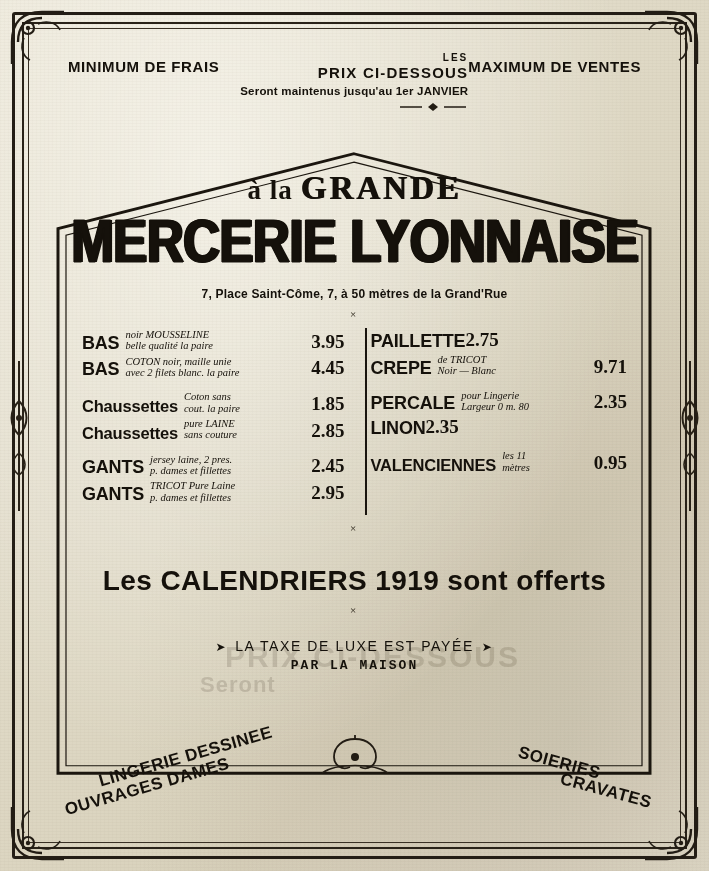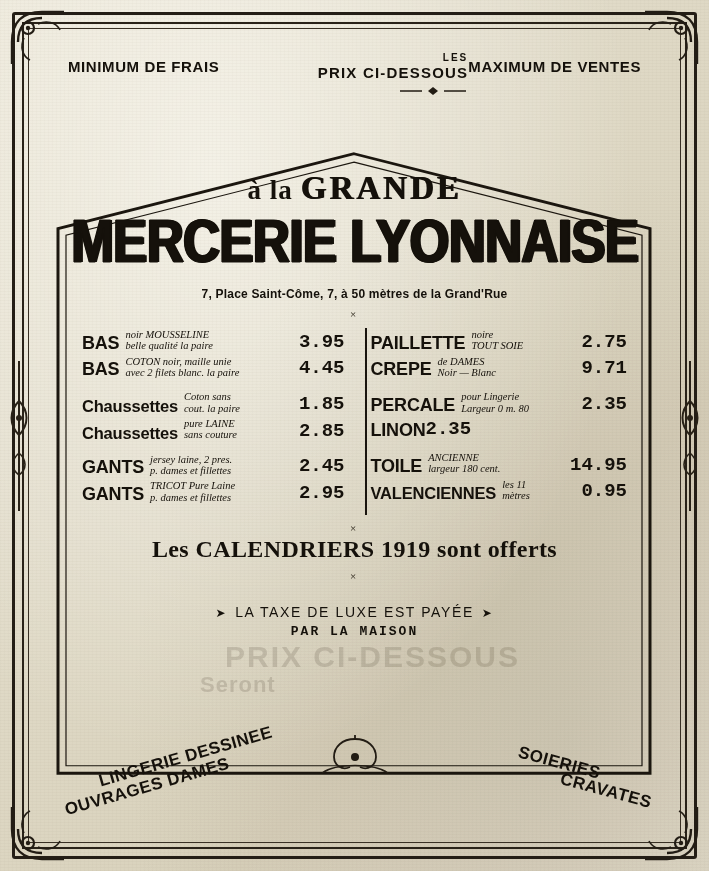--- a/index.html
+++ b/index.html
@@ -171,33 +171,33 @@
     font-family:"Liberation Serif", serif;
     font-style:italic;
     font-size:10.5px;
     line-height:1.08;
     padding:0 4px 2px 6px;
     text-align:left;
   }
   .prow .desc .l1 { display:block; }
   .prow .desc .l2 { display:block; }
   .prow .price {
-    font-family:Liberation Mono, monospace;
+    font-family:Liberation Serif, serif;
     font-weight:bold;
     font-size:19px;
     white-space:nowrap;
     padding-bottom:1px;
   }
 
   .calend {
-    font-family:Liberation Serif, serif;
-    font-weight:bold;
-    font-size:24px;
+    font-family:Liberation Sans, sans-serif;
+    font-weight:bold;
+    font-size:28px;
     letter-spacing:.4px;
-    margin-top:0;
+    margin-top:29px;
   }
   .taxe {
     font-family:"Liberation Sans", sans-serif;
     font-weight:normal;
     font-size:14px;
     letter-spacing:1.6px;
     margin-top:20px;
   }
   .taxe .deco { font-size:12px; padding:0 8px; }
   .maison {
@@ -316,20 +316,21 @@
   <div class="ghost g1">PRIX CI-DESSOUS</div>
   <div class="ghost g2">Seront</div>
 
   <div class="content">
 
     <div class="toprow">
       <div class="side">MINIMUM DE FRAIS</div>
       <div class="mid">
         <div class="les">LES</div>
         <div class="prix">PRIX CI-DESSOUS</div>
+        <div class="maint">Seront maintenus jusqu'au 1er JANVIER</div>
         <div class="fleur">
           <svg width="70" height="12" viewBox="0 0 70 12" fill="none" stroke="currentColor" stroke-width="1.4">
             <path d="M2 6 L24 6 M46 6 L68 6"></path>
             <path d="M30 6 L35 2 L40 6 L35 10 Z" fill="currentColor" stroke="none"></path>
           </svg>
         </div>
       </div>
       <div class="side">MAXIMUM DE VENTES</div>
     </div>
 
@@ -407,30 +408,26 @@
               </span>
               <span class="price">2.95</span>
             </div>
           </div>
         </div>
 
         <div class="col right">
           <div class="grp">
             <div class="prow">
               <span class="art">PAILLETTE</span>
-              <span class="desc">
-                <span class="l1">noire</span>
-                <span class="l2">TOUT SOIE</span>
-              </span>
               <span class="price">2.75</span>
             </div>
             <div class="prow">
               <span class="art">CREPE</span>
               <span class="desc">
-                <span class="l1">de DAMES</span>
+                <span class="l1">de TRICOT</span>
                 <span class="l2">Noir — Blanc</span>
               </span>
               <span class="price">9.71</span>
             </div>
           </div>
 
           <div class="grp">
             <div class="prow">
               <span class="art">PERCALE</span>
               <span class="desc">
@@ -439,28 +436,20 @@
               </span>
               <span class="price">2.35</span>
             </div>
             <div class="prow">
               <span class="art">LINON</span>
               <span class="price">2.35</span>
             </div>
           </div>
 
           <div class="grp">
-            <div class="prow">
-              <span class="art">TOILE</span>
-              <span class="desc">
-                <span class="l1">ANCIENNE</span>
-                <span class="l2">largeur 180 cent.</span>
-              </span>
-              <span class="price">14.95</span>
-            </div>
             <div class="prow">
               <span class="art sm">VALENCIENNES</span>
               <span class="desc">
                 <span class="l1">les 11</span>
                 <span class="l2">mètres</span>
               </span>
               <span class="price">0.95</span>
             </div>
           </div>
         </div>

